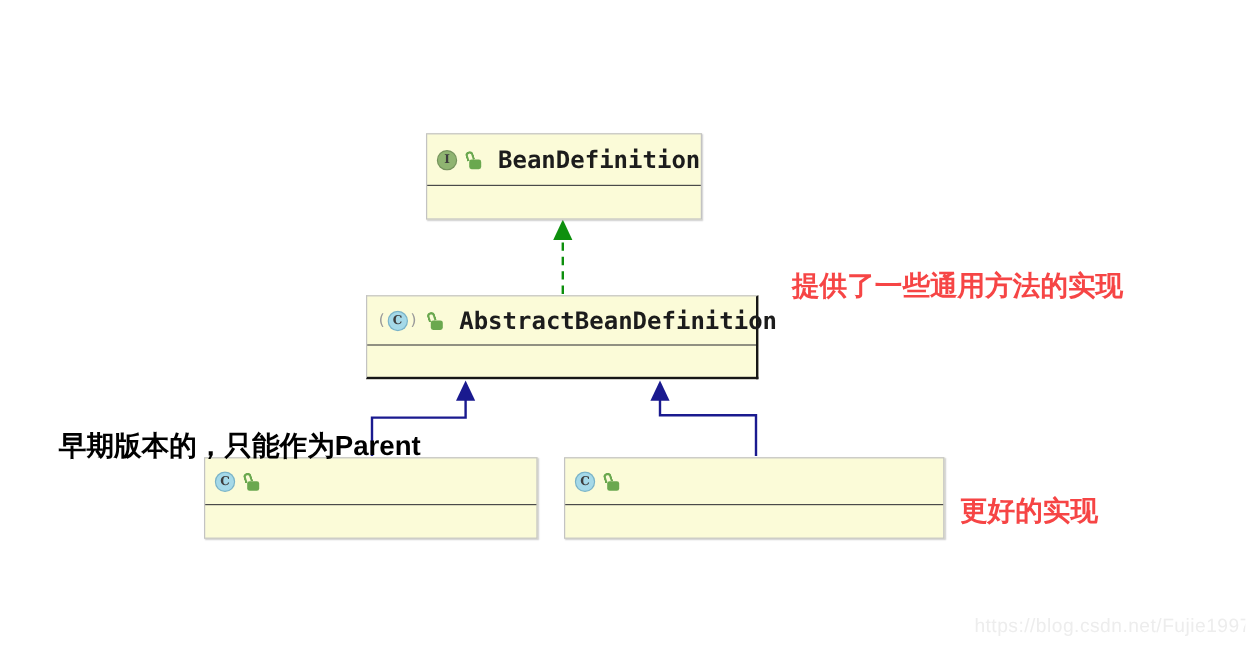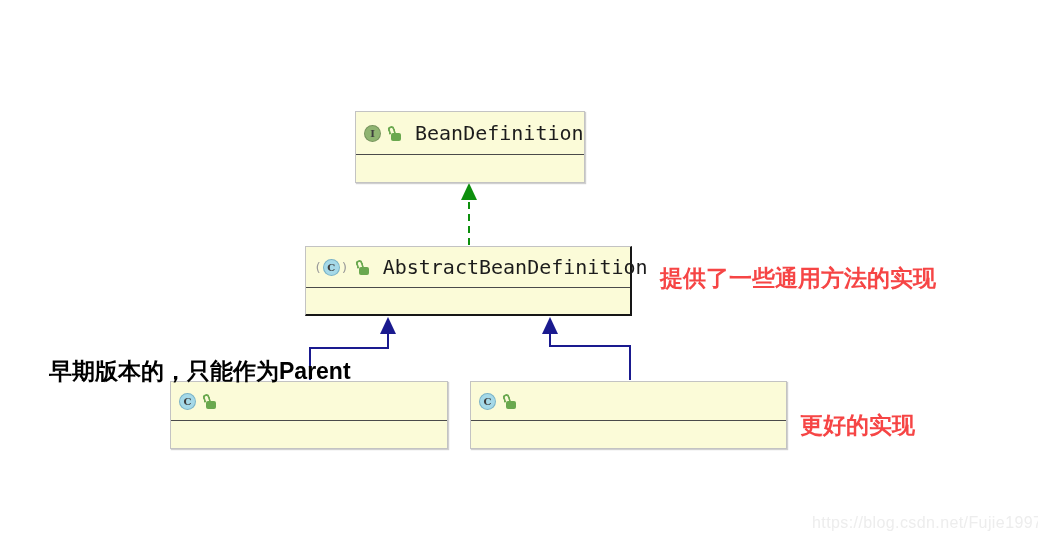--- a/index.html
+++ b/index.html
@@ -41,20 +41,21 @@
     padding-left: 8px;
     border-bottom: 1px solid #4a4a4a;
   }
   .node-body { flex: 1; }
   .node-label {
     font-family: "DejaVu Sans Mono", monospace;
     font-size: 20px;
     color: #1c1c1c;
     white-space: nowrap;
     margin-left: 6px;
+    font-weight: bold;
   }
   .circle-icon {
     width: 17px; height: 17px;
     border-radius: 50%;
     display: inline-flex;
     align-items: center;
     justify-content: center;
     font-family: "DejaVu Serif", serif;
     font-size: 10px;
     font-weight: bold;
@@ -169,21 +170,21 @@
     <div class="node-title" style="height:39px;">
       <span class="circle-icon class-bg" style="background-color: rgb(165, 217, 232);">C</span>
       <span class="lock">
         <span class="shackle" style="border-color: rgb(106, 168, 79);"></span>
         <span class="body" style="background-color: rgb(106, 168, 79);"></span>
       </span>
     </div>
     <div class="node-body"></div>
   </div>
 
-  <div class="annotation" style="left: 660px; top: 226px; color: rgb(246, 69, 69); margin-top: 40px;">提供了一些通用方法的实现</div>
+  <div class="annotation" style="left: 660px; top: 226px; color: rgb(246, 69, 69);">提供了一些通用方法的实现</div>
 
   <div class="annotation" style="left: 49px; top: 359px; color: #000000;">早期版本的，只能作为Parent</div>
 
   <div class="annotation" style="left: 800px; top: 400px; color: rgb(246, 69, 69); margin-top: 13px;">更好的实现</div>
 
   <div class="watermark" style="left: 812px; top: 514px; color: rgb(237, 237, 237);">https://blog.csdn.net/Fujie1997</div>
 
 </div>
 
 </body></html>

